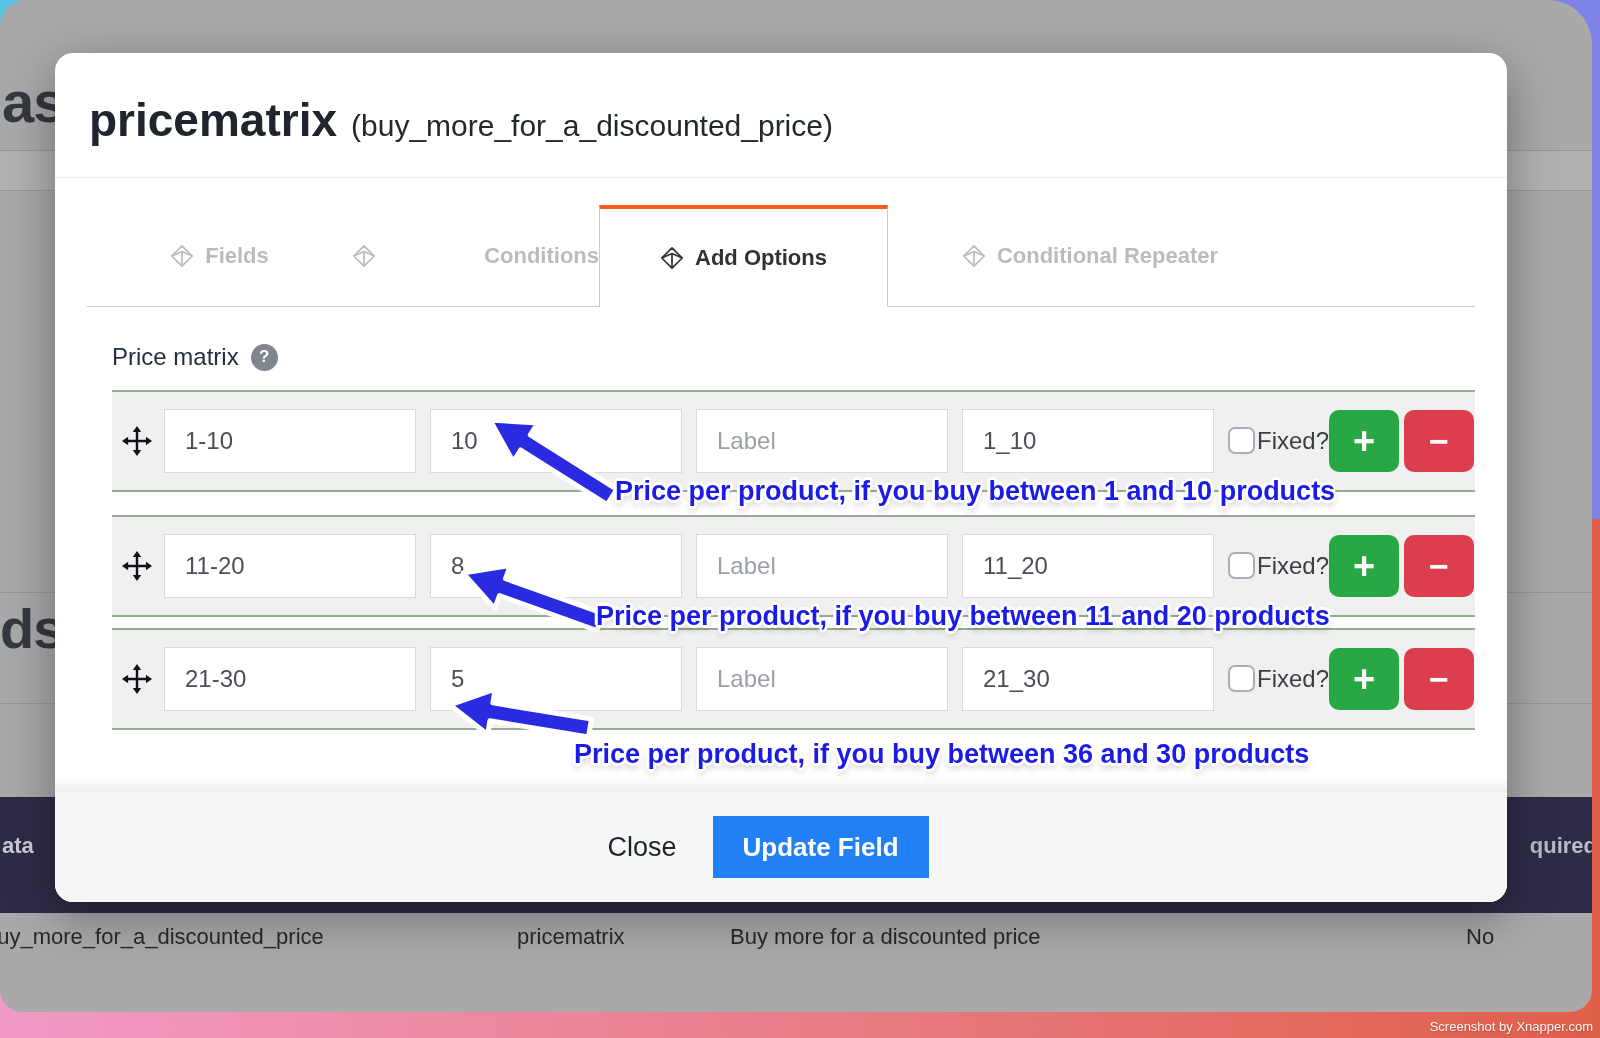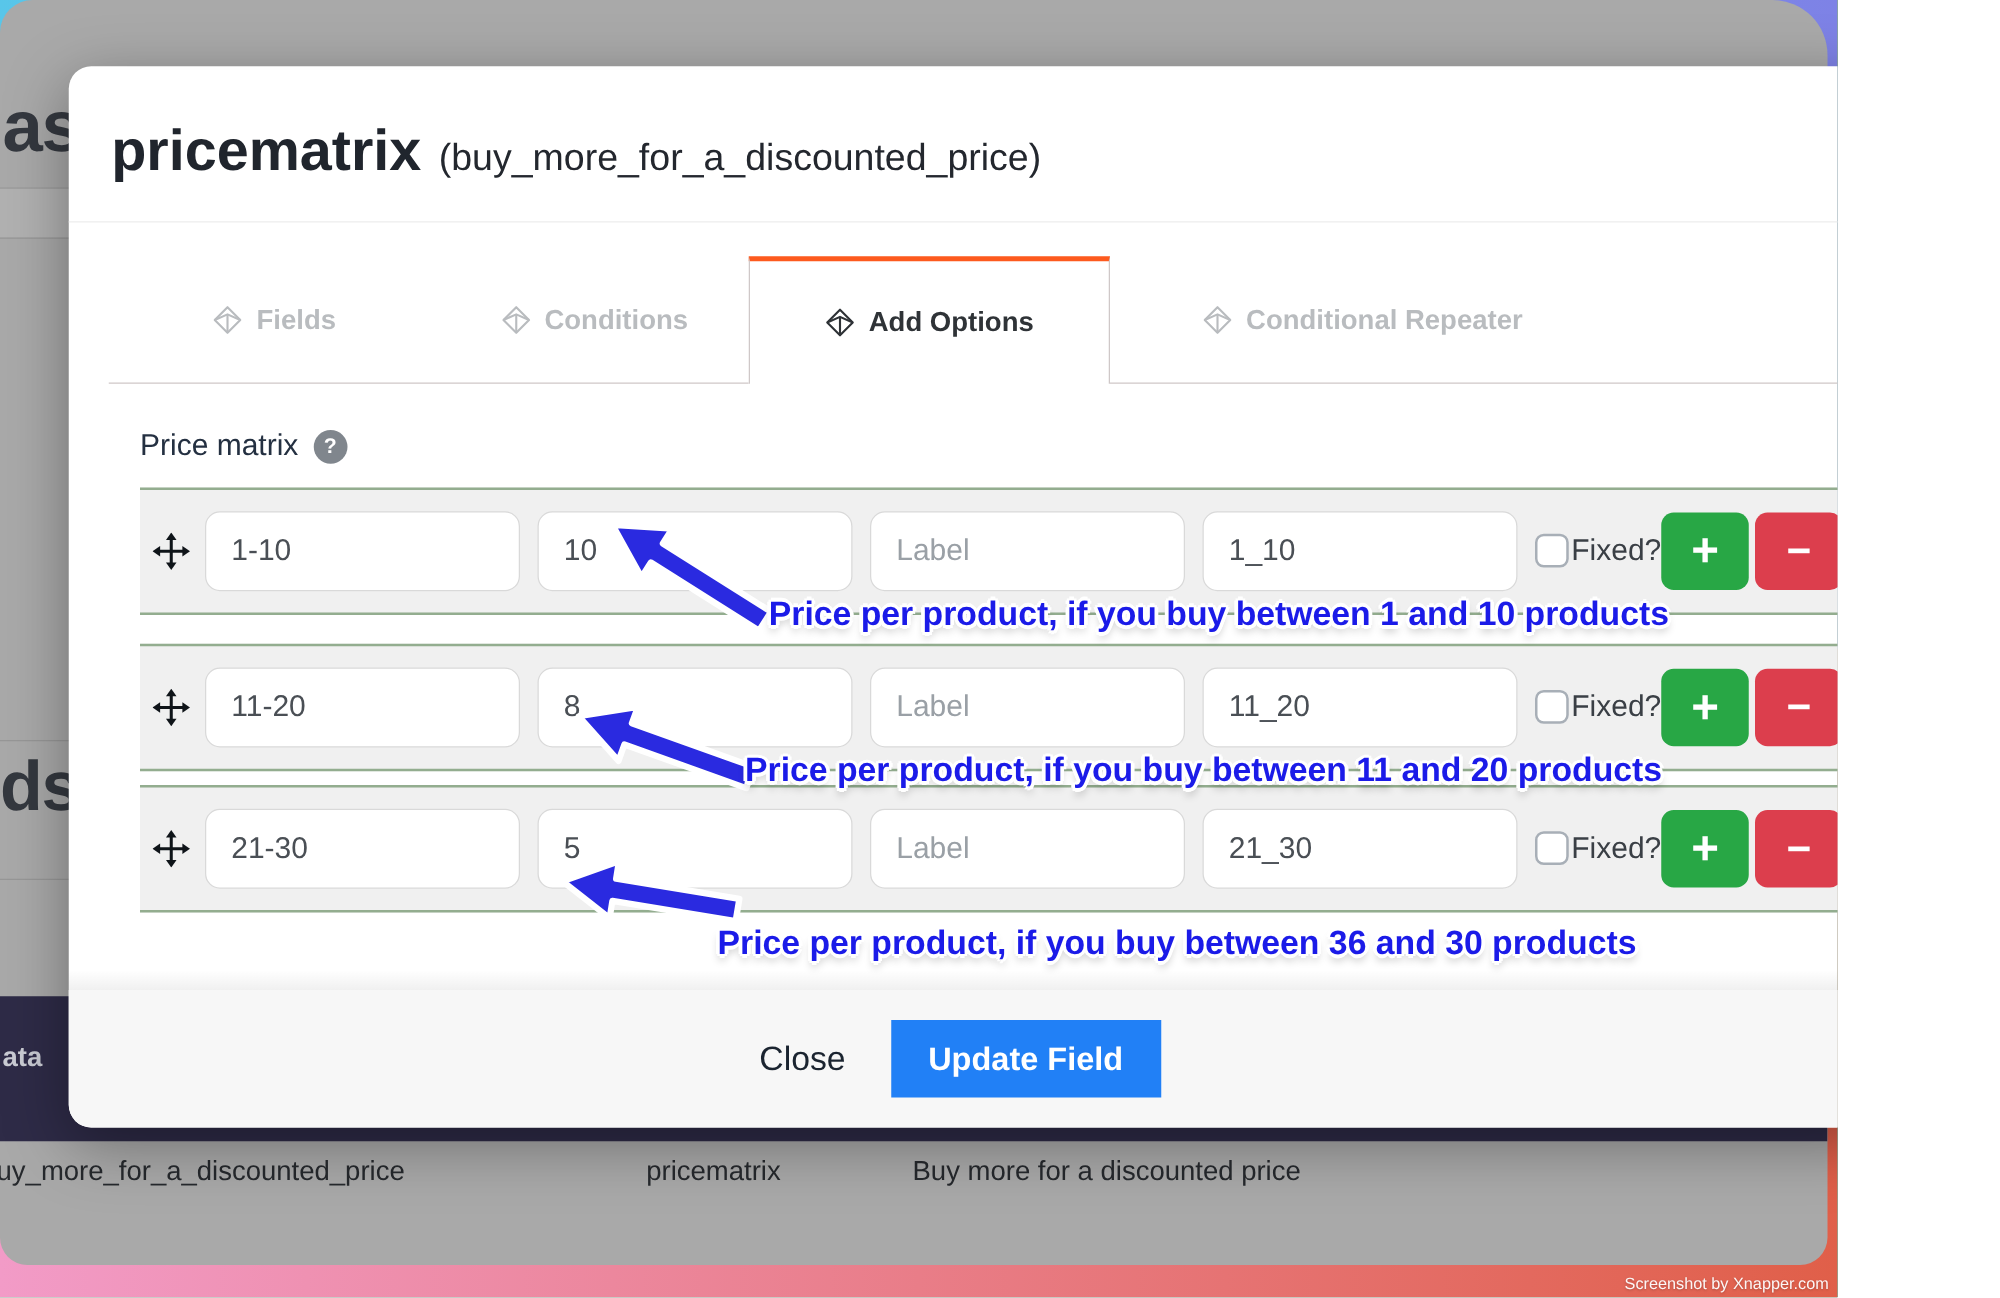--- a/index.html
+++ b/index.html
@@ -1,18 +1,18 @@
 <!DOCTYPE html>
 <html><head>
 <meta charset="utf-8">
 <style>
   * { margin:0; padding:0; box-sizing:border-box; }
   html,body { width:1600px; height:1038px; overflow:hidden; }
   body { font-family:"Liberation Sans","DejaVu Sans",sans-serif; }
-  .stage { position:relative; width:1470px; height:1038px; overflow:hidden; background:#14532d; }
+  .stage { position:relative; width:1600px; height:1038px; overflow:hidden; background:#be185d; }
 
   
   .grad-top { position:absolute; left:0; top:0; width:100%; height:50%;
     background:linear-gradient(to right,#58c6e9,#7e82e6); }
   .grad-bottom { position:absolute; left:0; bottom:0; width:100%; height:50%;
     background:linear-gradient(to right,#f29bc7,#e05f49); }
 
   
   .page-card { position:absolute; left:0; top:0; right:8px; bottom:26px;
     background:#a9a9a9; border-radius:26px 44px 22px 22px; overflow:hidden; }
@@ -31,39 +31,39 @@
   .modal { position:absolute; left:55px; top:53px; width:1452px; height:849px;
     background:#fff; border-radius:18px; box-shadow:0 14px 50px rgba(0,0,0,.35); }
   .modal-header { padding:38px 34px 28px; border-bottom:1px solid #ededed; }
   .modal-title { font-size:46px; font-weight:700; color:#20252d; line-height:58px; }
   .modal-subtitle { font-size:30px; font-weight:500; color:#23272e; margin-left:14px; }
 
   
   .tabs { display:flex; margin:27px 32px 0; height:102px; align-items:stretch; }
   .tab { display:flex; align-items:center; justify-content:center; gap:11px;
     font-size:22px; font-weight:600; color:#b9bcbf; border-bottom:1px solid #cfc8c8; cursor:pointer; }
-  .tab.t1 { width:265px; } .tab.t2 { width:247px; } .tab.t3 { width:289px; } .tab.t4 { width:404px; }
+  .tab.t1 { width:265px; } .tab.t2 { width:247px;justify-content:space-between; } .tab.t3 { width:289px; } .tab.t4 { width:404px; }
   .tab-filler { flex:1; border-bottom:1px solid #cfc8c8; }
   .tab.active { color:#2f3337; background:#fff; border:1px solid #cfc8c8; border-bottom:none;
     border-top:4px solid #fd5a1e; }
   .tab-icon { display:inline-flex; }
 
   
   .section-label { margin:33px 0 0 57px; font-size:24px; color:#243041; display:flex; align-items:center; height:34px; }
   .help-icon { display:inline-flex; align-items:center; justify-content:center; width:27px; height:27px;
     margin-left:12px; border-radius:50%; background:#80868d; color:#fff; font-size:17px; font-weight:700; cursor:pointer; }
 
   
   .options { margin:16px 32px 0 57px; width:1363px; }
   .opt-row { height:102px; background:#f0f0f0; border-top:2px solid rgba(85,128,79,.6);
     border-bottom:2px solid rgba(85,128,79,.6); display:flex; align-items:center; padding:0 8px 0 10px; }
   .opt-row.r1 { margin-bottom:23px; } .opt-row.r2 { margin-bottom:11px; }
   .move-handle { width:30px; height:30px; margin-right:12px; flex:none; cursor:grab; display:flex; }
   .opt-input { width:252px; height:64px; margin-right:14px; flex:none; background:#fff;
-    border:1px solid #d9d9d9; border-radius:12px; padding:0 20px; font-size:24px; color:#4a4f55;
+    border:1px solid #d9d9d9; border-radius:0; padding:0 20px; font-size:24px; color:#4a4f55;
     font-family:"Liberation Sans","DejaVu Sans",sans-serif; }
   .opt-input::placeholder { color:#9aa0a6; }
   .fixed-wrap { display:flex; align-items:flex-start; flex:none; }
   .checkbox { width:27px; height:27px; border:2px solid #a8afb7; border-radius:7px; background:#fff; cursor:pointer; flex:none; }
   .fixed-label { font-size:24px; color:#3a3f45; margin-left:2px; white-space:nowrap; }
   .row-buttons { margin-left:auto; display:flex; gap:5px; }
   .sq-btn { width:70px; height:62px; border:none; border-radius:10px; color:#fff;
     font-size:38px; font-weight:800; line-height:1; display:flex; align-items:center; justify-content:center; cursor:pointer; }
   .sq-btn.add { background:#28a745; }
   .sq-btn.remove { background:#dc3e4d; font-size:34px; }

